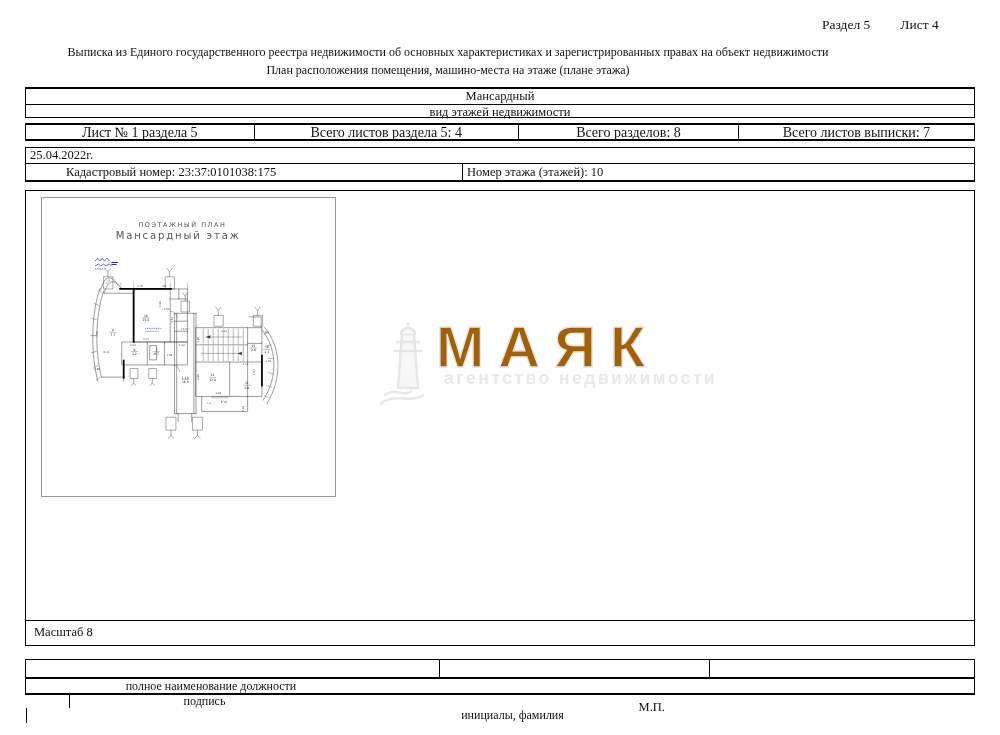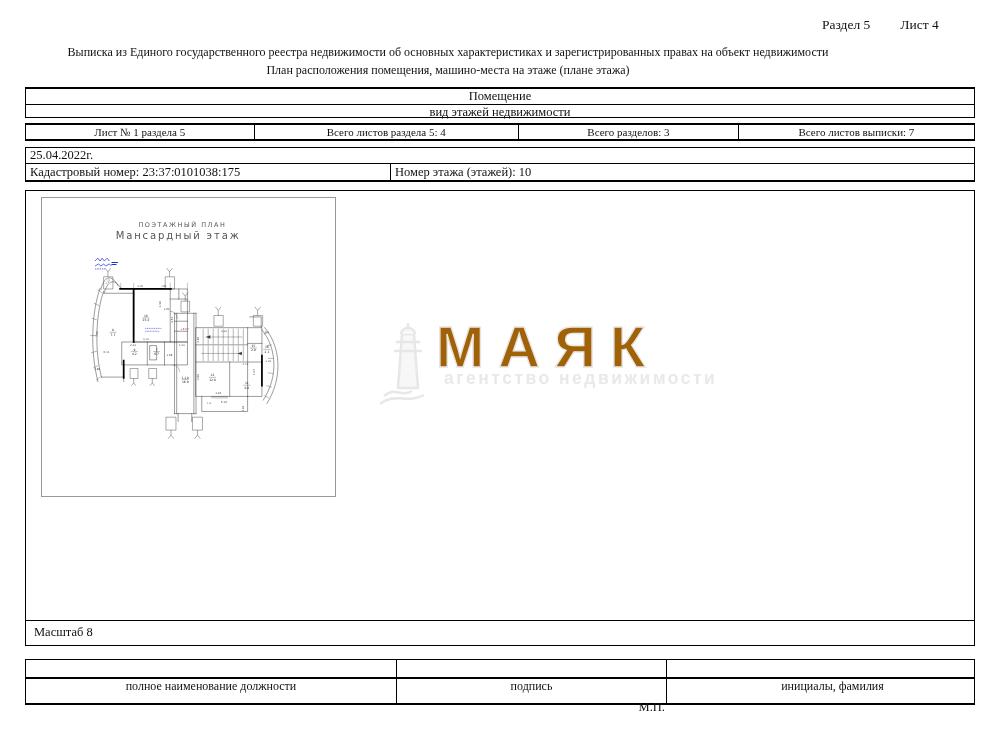--- a/index.html
+++ b/index.html
@@ -20,29 +20,29 @@
 
   
   .obj-box { position:absolute; left:25px; top:87px; width:950px; height:31px;
              border:1px solid #000; border-top:2.5px solid #000; }
   .obj-row { height:15px; line-height:14px; text-align:center; font-size:12.5px; }
   .obj-row.first { border-bottom:1px solid #000; height:15.5px; }
 
   .sheets-box { position:absolute; left:25px; top:123px; width:950px; height:18px;
                 border:1px solid #000; border-top:2px solid #000; border-bottom:2.5px solid #000;
                 display:flex; }
-  .sheets-box .cell { line-height:15px; text-align:center; font-size:11px; border-left:1px solid #000; }
+  .sheets-box .cell { line-height:15px; text-align:center; font-size:14px; border-left:1px solid #000; }
   .sheets-box .cell:first-child { border-left:none; }
   .c1 { width:24%; } .c2 { width:27.9%; } .c3 { width:23.2%; } .c4 { width:24.9%; }
 
   .date-box { position:absolute; left:25px; top:147px; width:950px; height:17px;
               border:1px solid #000; font-size:12.5px; line-height:15px; padding-left:4px; }
   .cad-box { position:absolute; left:25px; top:163px; width:950px; height:19px;
              border:1px solid #000; border-bottom:2.5px solid #000; display:flex; font-size:12.5px; }
-  .cad-box .cell { line-height:16px; padding-left:4px; }
+  .cad-box .cell { line-height:16px; padding-left:4px;margin-left:36px; }
   .cad-c1 { width:364px; } .cad-c2 { flex:1; border-left:1px solid #000; }
 
   
   .plan-frame { position:absolute; left:25px; top:190px; width:950px; height:456px;
                 border:1.5px solid #000; }
   .scale-row { position:absolute; left:0; bottom:0; width:100%; height:25px;
                border-top:1px solid #000; font-size:12.5px; line-height:22px; padding-left:8px; }
   .plan-box { position:absolute; left:15px; top:6px; width:295px; height:300px;
               border:1px solid #999; }
   .plan-box svg { display:block; width:100%; height:100%; }
@@ -52,53 +52,53 @@
   .wm-text { padding-left:4px; }
   .wm-brand { font-family:"Liberation Sans", sans-serif; font-weight:bold; font-size:58px;
               letter-spacing:14px; line-height:58px; color:#a16207;
               -webkit-text-stroke:1.4px #e6e6e6; }
   .wm-tagline { font-family:"Liberation Sans", sans-serif; font-weight:bold; font-size:17.5px;
                 letter-spacing:2.5px; color:#e9e9e9; margin-top:-8px; padding-left:8px; }
 
   
   .sig-row1 { position:absolute; left:25px; top:659px; width:950px; height:19px;
               border:1px solid #000; display:flex; }
-  .sig-row2 { position:absolute; left:25px; top:677px; width:950px; height:28px;
+  .sig-row2 { position:absolute; left:25px; top:677px; width:950px; height:18px;
               border:1px solid #000; border-top:2px solid #000; border-bottom:2.5px solid #000;
-              display:flex; font-size:12px; }
+              display:flex; font-size:12px;flex-direction:column; }
   .sig-cell { text-align:center; line-height:14px; border-left:1px solid #000; }
   .sig-cell:first-child { border-left:none; }
-  .s1 { width:370px; } .s2 { width:270px; } .s3 { flex:1;padding-left:24px; }
+  .s1 { width:370px; } .s2 { width:270px;margin-left:43px; } .s3 { flex:1;padding-left:24px; }
   .sig-row2 .sig-cell { line-height:14.5px; }
   .mp { position:absolute; left:395px; top:700px; width:270px; text-align:right; font-size:12.5px; }
 
   .plan-title-caps { fill:#555; font-family:"DejaVu Sans", sans-serif; font-size:9px; letter-spacing:2.2px; }
   .plan-subtitle  { fill:#555; font-family:"DejaVu Sans", sans-serif; font-size:14px; letter-spacing:2.6px; }
 </style>
 </head>
 <body>
 
 <div class="page">
 
   <div class="hdr-right">
     <span>Раздел 5</span><span class="gap"></span><span>Лист 4</span>
   </div>
 
   <div class="title-line t1">Выписка из Единого государственного реестра недвижимости об основных характеристиках и зарегистрированных правах на объект недвижимости</div>
   <div class="title-line t2">План расположения помещения, машино-места на этаже (плане этажа)</div>
 
   <div class="obj-box">
-    <div class="obj-row first">Помещение</div>
+    <div class="obj-row first">Мансардный</div>
     <div class="obj-row">вид этажей недвижимости</div>
   </div>
 
   <div class="sheets-box">
     <div class="cell c1">Лист № 1 раздела 5</div>
     <div class="cell c2">Всего листов раздела 5: 4</div>
-    <div class="cell c3">Всего разделов: 3</div>
+    <div class="cell c3">Всего разделов: 8</div>
     <div class="cell c4">Всего листов выписки: 7</div>
   </div>
 
   <div class="date-box">25.04.2022г.</div>
 
   <div class="cad-box">
     <div class="cell cad-c1">Кадастровый номер: 23:37:0101038:175</div>
     <div class="cell cad-c2">Номер этажа (этажей): 10</div>
   </div>
 

